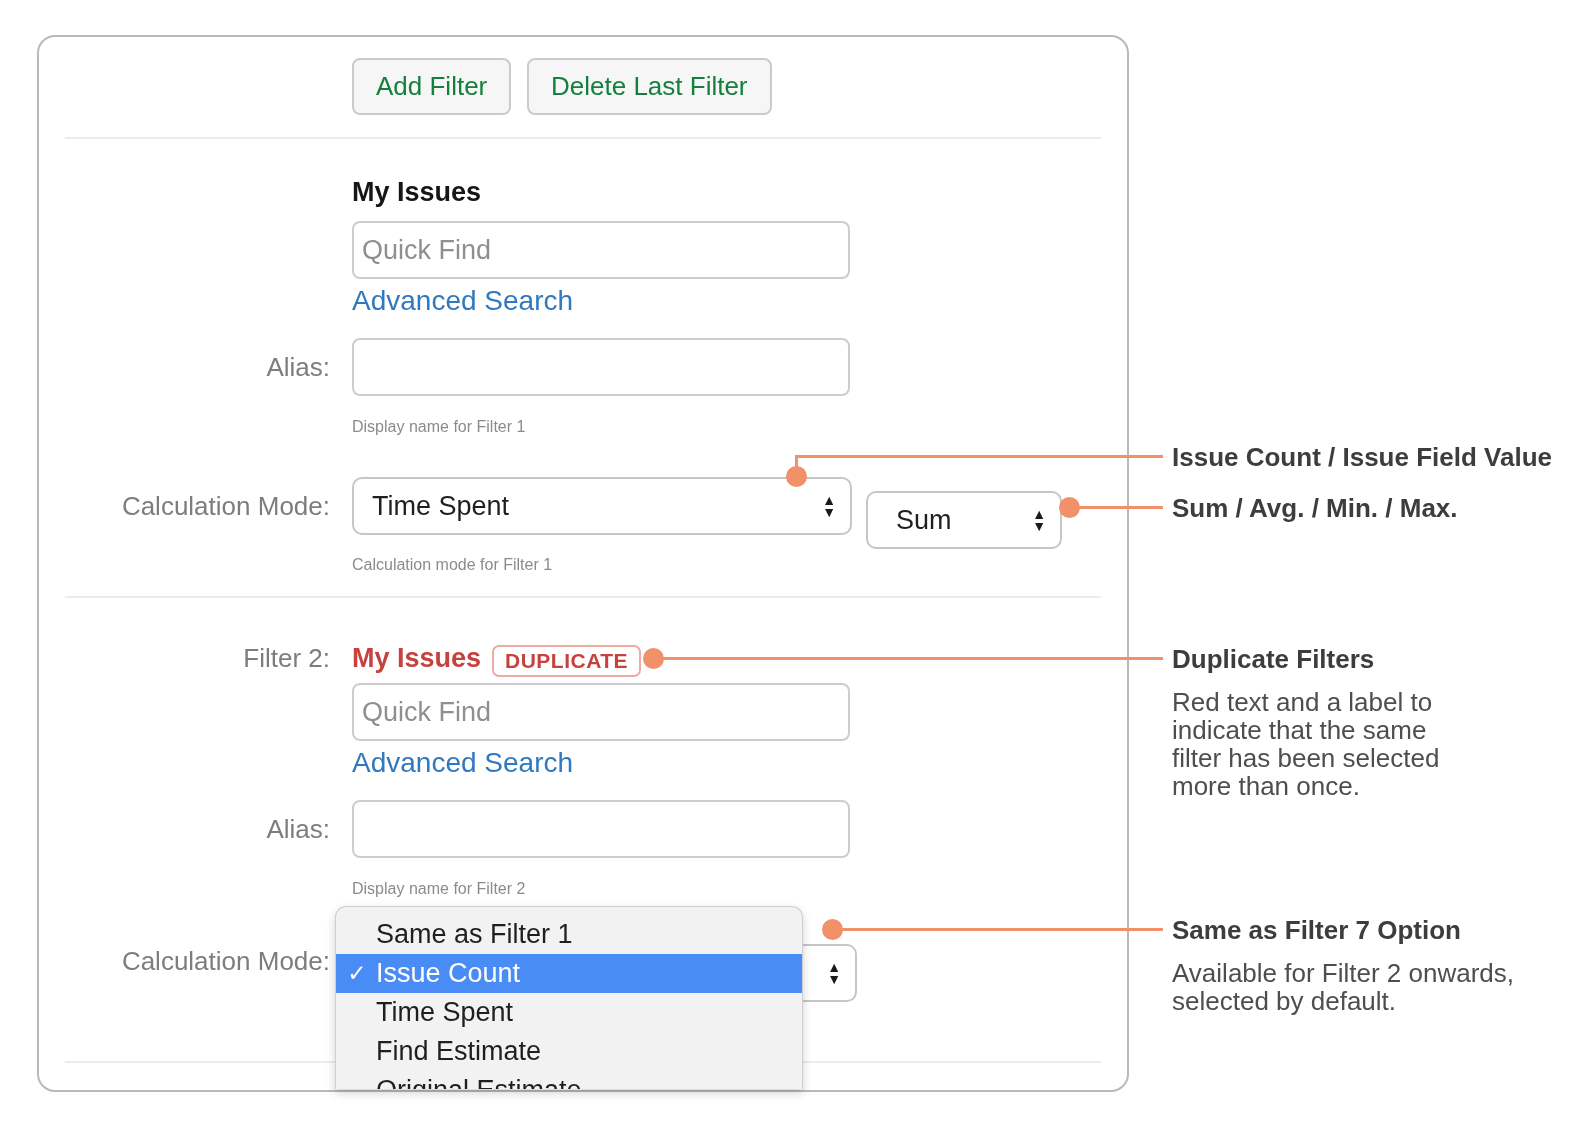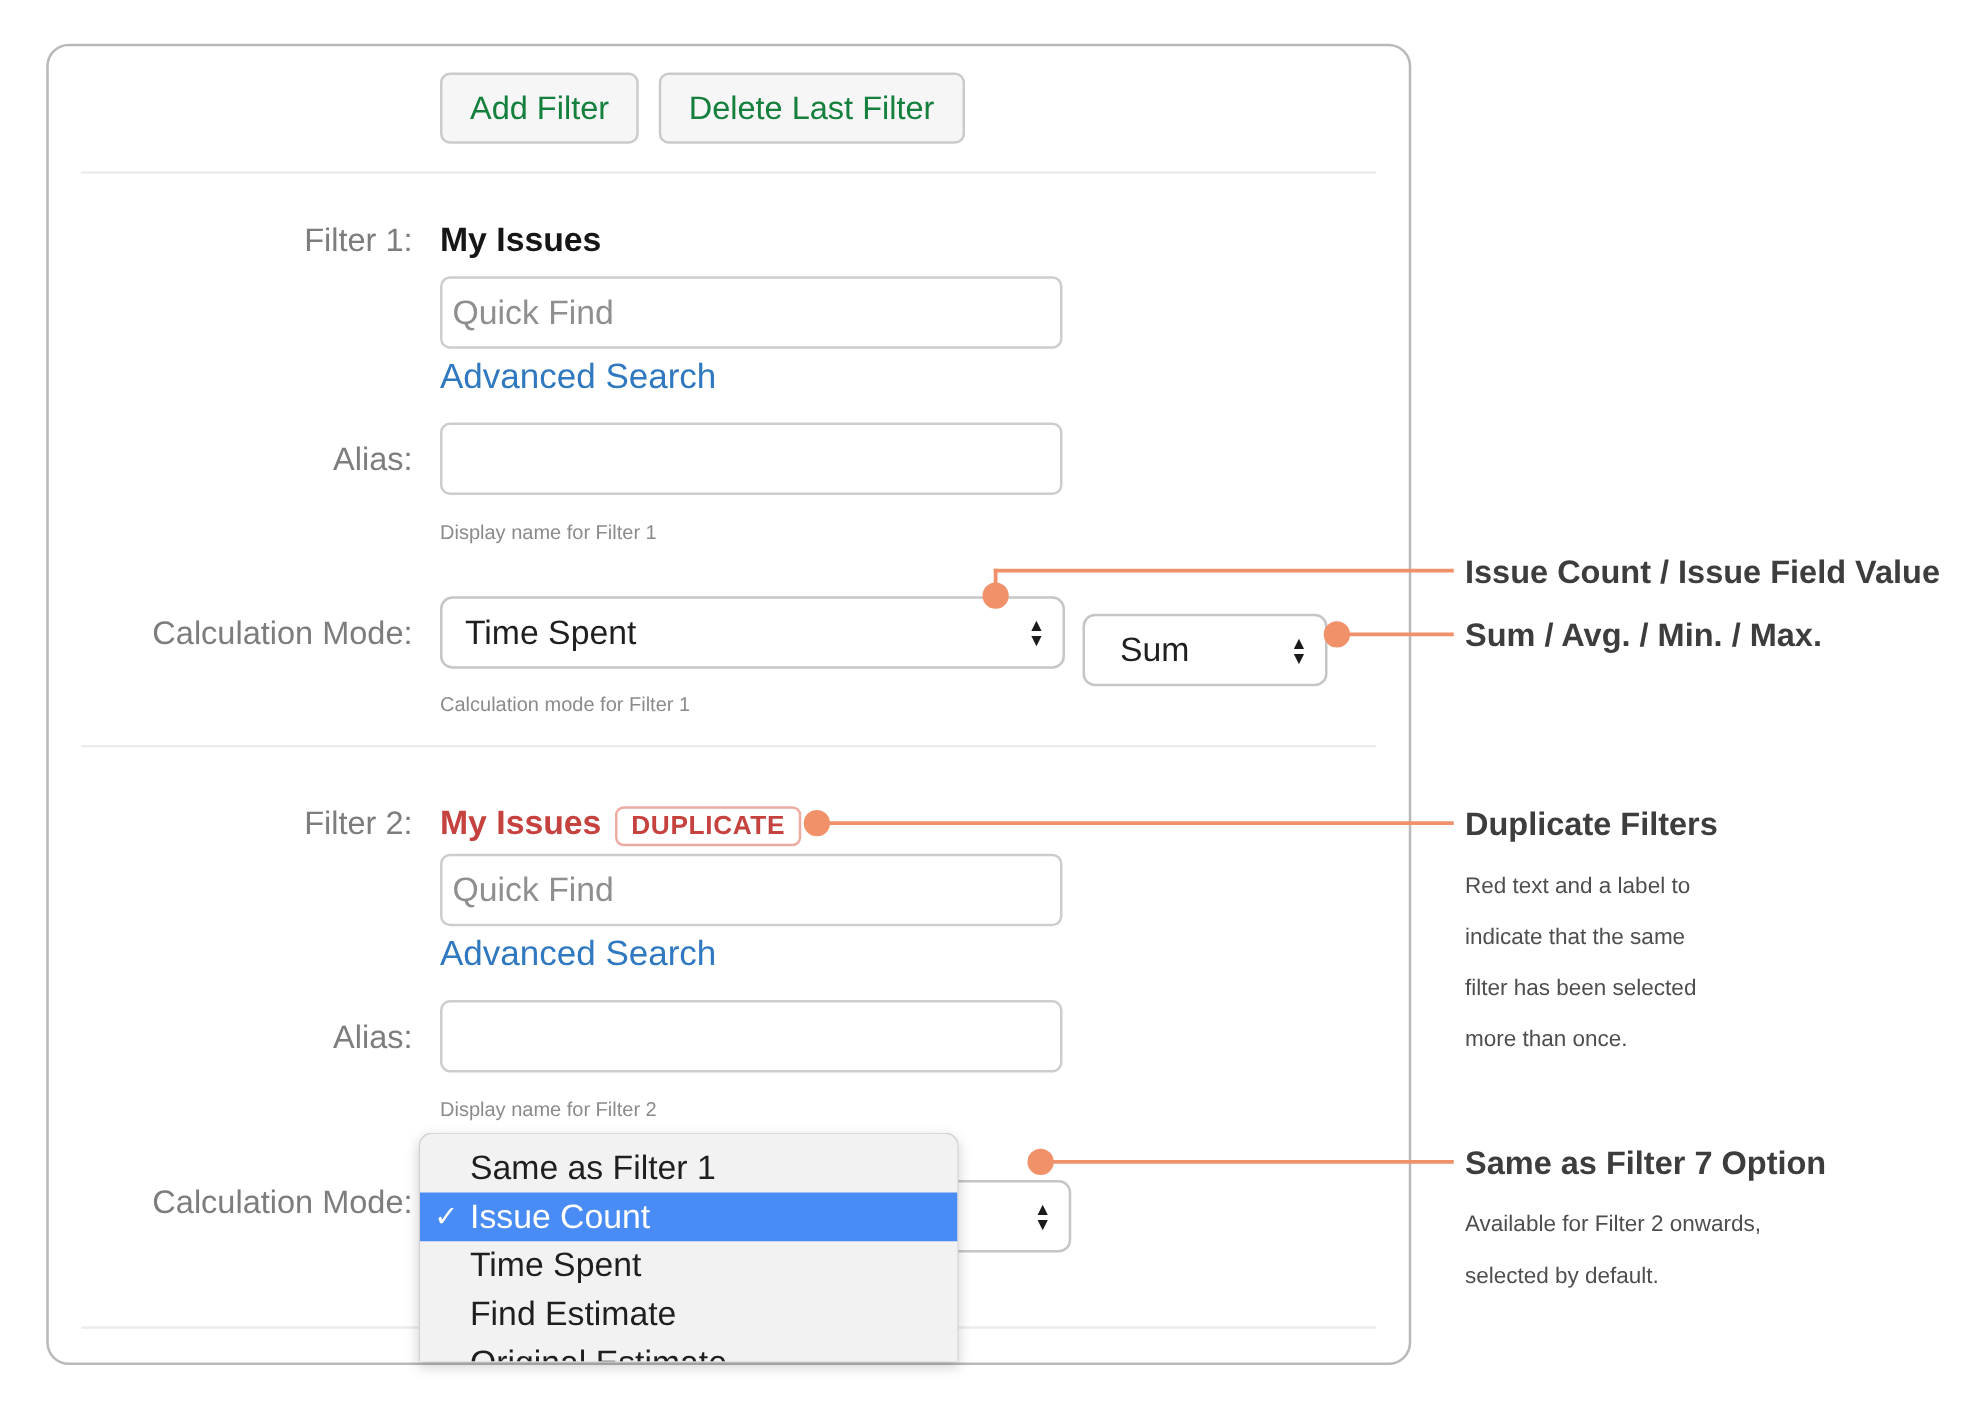--- a/index.html
+++ b/index.html
@@ -42,49 +42,48 @@
   .help{font-size:16px;line-height:26px;color:var(--help-gray);}
   .selectbox{
     box-sizing:border-box;height:58px;background:#fff;border:2px solid #c6c6c6;border-radius:10px;
     display:flex;align-items:center;padding:0 14px 0 18px;
   }
   .selectbox .sel-text{flex:1;font-size:27px;color:#1f1f1f;}
   .stepper{display:flex;flex-direction:column;align-items:center;color:#1a1a1a;}
   .stepper span{font-size:14px;line-height:12px;}
   
   .menu{
-    left:335px;top:906px;width:432px;height:183px;overflow:hidden;box-sizing:border-box;
+    left:335px;top:906px;width:468px;height:183px;overflow:hidden;box-sizing:border-box;
     background:var(--menu-bg);border:1px solid #cfcfcf;border-bottom:none;
     border-radius:11px 11px 0 0;box-shadow:0 4px 10px rgba(0,0,0,.18);
     padding-top:8px;z-index:5;
   }
   .menu-item{height:39px;display:flex;align-items:center;font-size:27px;color:#1f1f1f;}
   .menu-item .check{width:26px;margin-left:8px;margin-right:6px;font-size:23px;font-weight:bold;text-align:center;}
   .menu-item.selected{background:var(--menu-highlight);color:#ffffff;}
   
   .hline{height:3px;background:var(--accent-orange);z-index:6;}
   .vline{width:3px;background:var(--accent-orange);z-index:6;}
   .dot{width:21px;height:21px;border-radius:50%;background:var(--accent-orange);z-index:7;}
   
   .ann-title{left:1172px;font-size:26px;font-weight:bold;color:var(--annotation-heading);line-height:32px;white-space:nowrap;}
-  .ann-body{left:1172px;width:400px;font-size:18px;color:var(--annotation-body);line-height:41px;white-space:pre-line;}
+  .ann-body{left:1172px;width:400px;font-size:26px;color:var(--annotation-body);line-height:28px;white-space:pre-line;}
 </style>
 </head>
 <body>
 
 <div id="stage">
 
   <div class="abs card"></div>
 
   <div class="abs btn" style="left:352px;">Add Filter</div>
   <div class="abs btn" style="left:527px;">Delete Last Filter</div>
 
   <div class="abs divider" style="top:137px;"></div>
 
-  <div class="abs flabel" style="top:177px;">Filter 1:</div>
   <div class="abs fname" style="left:352px;top:177px;">My Issues</div>
 
   <input class="abs text-input" style="top: 221px;" type="text" placeholder="Quick Find">
 
   <a class="abs link" style="left:352px;top:287px;">Advanced Search</a>
 
   <div class="abs flabel" style="top:352px;">Alias:</div>
   <input class="abs text-input" style="top: 338px;" type="text" value="">
   <div class="abs help" style="left:352px;top:414px;">Display name for Filter 1</div>
 

